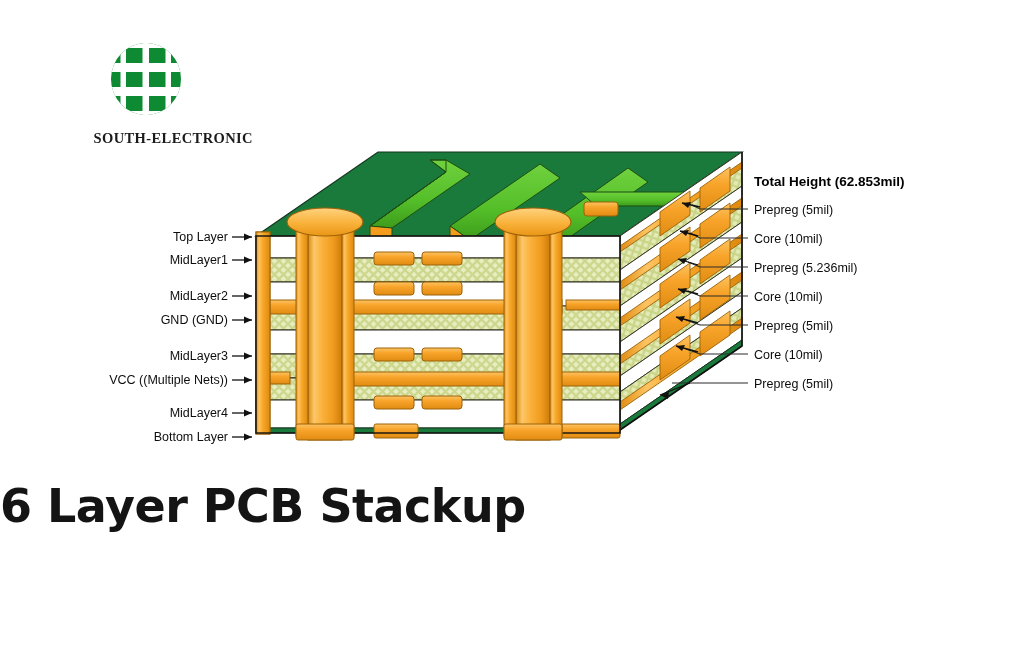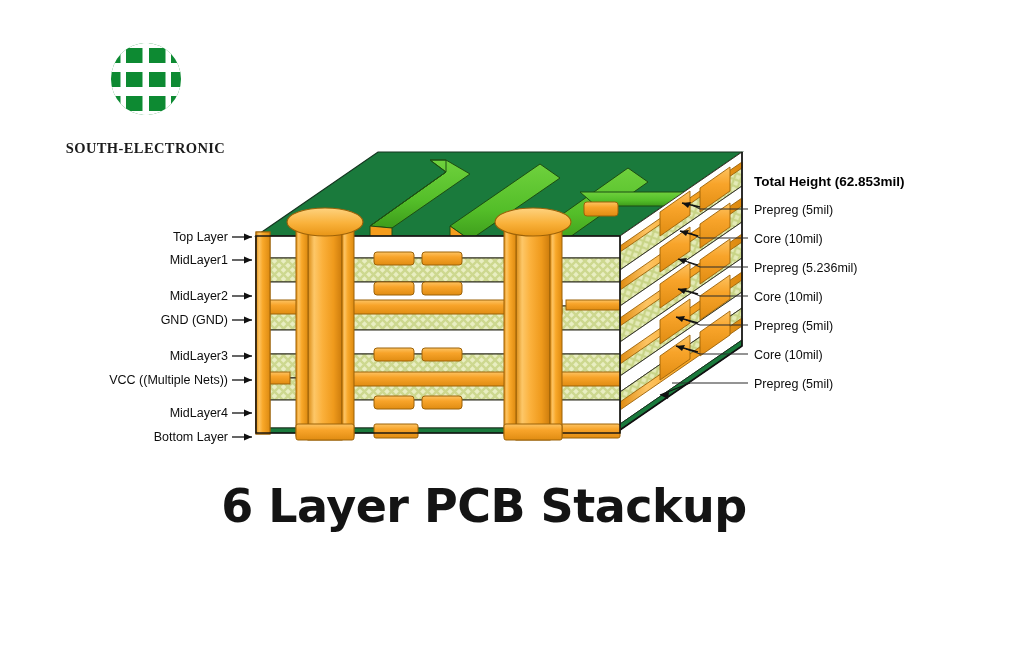--- a/index.html
+++ b/index.html
@@ -7,28 +7,28 @@
     width:1024px;height:651px;background:#ffffff;
     font-family:"Liberation Sans", sans-serif;
     overflow:hidden;position:relative;
   }
   #stage{position:absolute;left:0;top:0;width:1024px;height:651px;}
 
   
   #logo-block{position:absolute;left:38px;top:42px;width:215px;}
   #logo-mark{display:block;margin:0 auto;}
   #logo-text{
-    text-align:center;margin-top:24px;
+    text-align:right;margin-top:14px;
     font-family:"Liberation Serif", serif;
     font-weight:bold;font-size:14.5px;letter-spacing:.4px;color:#1b1b1b;
   }
 
   
   #title{
-    position:absolute;left:0;top:479px;width:968px;text-align:center;
+    position:absolute;left:0;top:479px;width:968px;text-align:left;
     font-family:"DejaVu Sans", sans-serif;
     font-weight:bold;font-size:46px;letter-spacing:-.5px;color:#141414;
   }
 
   
   .lbl{font-family:"Liberation Sans",sans-serif;font-size:12.5px;fill:#0d0d0d;}
   .lbl-r{font-family:"Liberation Sans",sans-serif;font-size:12.5px;fill:#0d0d0d;}
   .lbl-total{font-family:"Liberation Sans",sans-serif;font-size:13.5px;font-weight:bold;fill:#000;}
   .leader{stroke:#2b2b2b;stroke-width:1.1;fill:none;}
   .arrowline{stroke:#111;stroke-width:1.3;fill:none;}

